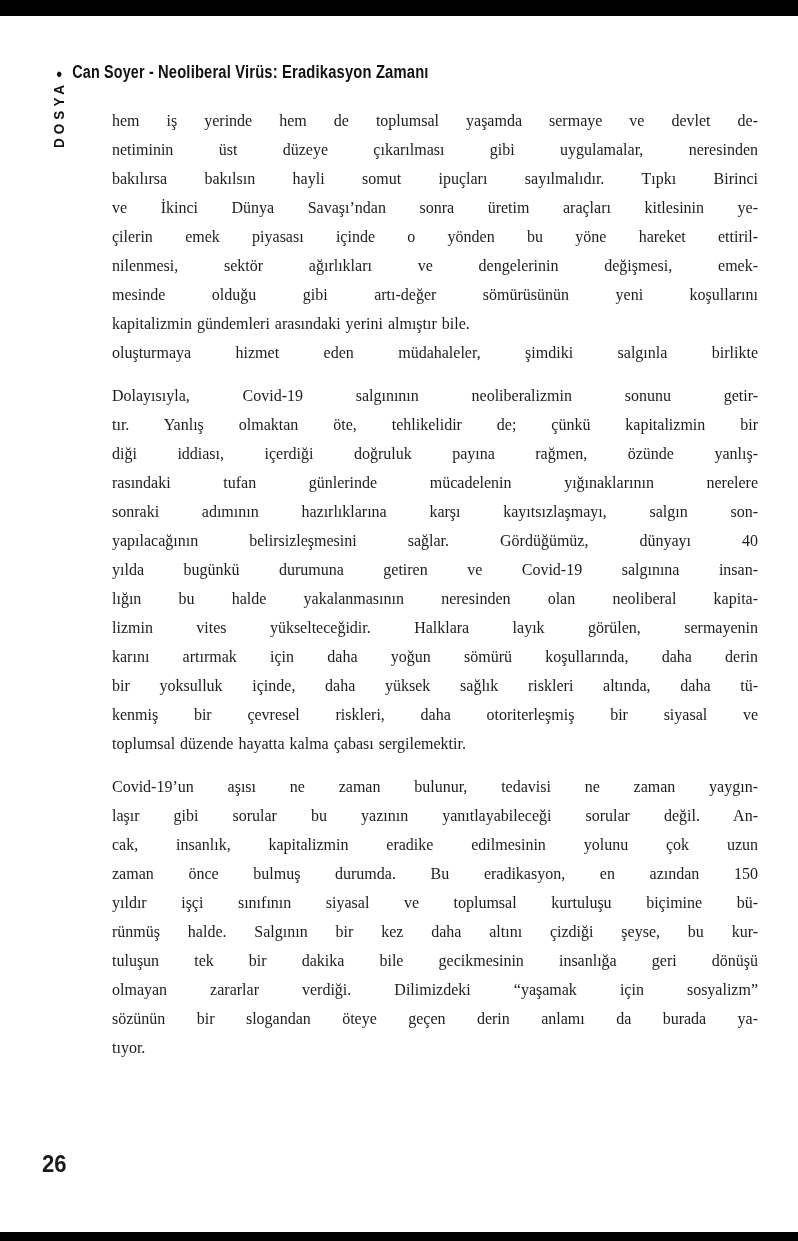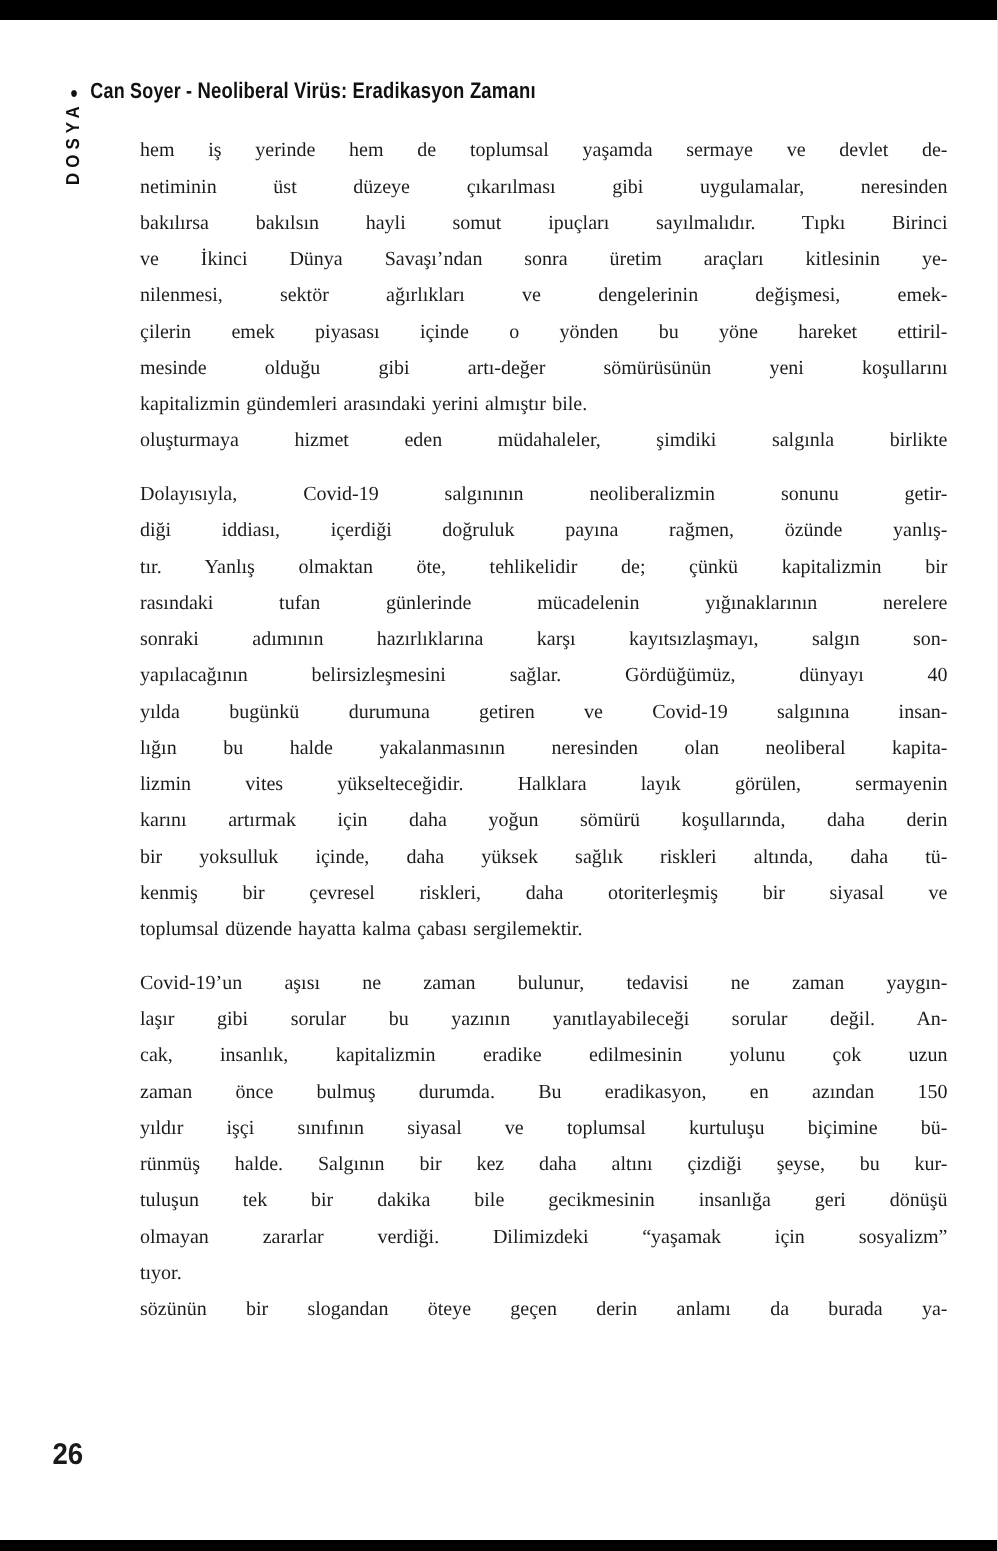--- a/index.html
+++ b/index.html
@@ -110,52 +110,52 @@
   </div>
 
   <div class="section-label">DOSYA</div>
 
   <div class="body-text">
       <div class="paragraph">
         <div class="line">hem iş yerinde hem de toplumsal yaşamda sermaye ve devlet de-</div>
         <div class="line">netiminin üst düzeye çıkarılması gibi uygulamalar, neresinden</div>
         <div class="line">bakılırsa bakılsın hayli somut ipuçları sayılmalıdır. Tıpkı Birinci</div>
         <div class="line">ve İkinci Dünya Savaşı’ndan sonra üretim araçları kitlesinin ye-</div>
+        <div class="line">çilerin emek piyasası içinde o yönden bu yöne hareket ettiril-</div>
         <div class="line">nilenmesi, sektör ağırlıkları ve dengelerinin değişmesi, emek-</div>
-        <div class="line">çilerin emek piyasası içinde o yönden bu yöne hareket ettiril-</div>
         <div class="line">mesinde olduğu gibi artı-değer sömürüsünün yeni koşullarını</div>
         <div class="line last">kapitalizmin gündemleri arasındaki yerini almıştır bile.</div>
         <div class="line">oluşturmaya hizmet eden müdahaleler, şimdiki salgınla birlikte</div>
       </div>
       <div class="paragraph">
         <div class="line">Dolayısıyla, Covid-19 salgınının neoliberalizmin sonunu getir-</div>
+        <div class="line">tır. Yanlış olmaktan öte, tehlikelidir de; çünkü kapitalizmin bir</div>
         <div class="line">diği iddiası, içerdiği doğruluk payına rağmen, özünde yanlış-</div>
-        <div class="line">tır. Yanlış olmaktan öte, tehlikelidir de; çünkü kapitalizmin bir</div>
         <div class="line">rasındaki tufan günlerinde mücadelenin yığınaklarının nerelere</div>
         <div class="line">sonraki adımının hazırlıklarına karşı kayıtsızlaşmayı, salgın son-</div>
         <div class="line">yapılacağının belirsizleşmesini sağlar. Gördüğümüz, dünyayı 40</div>
         <div class="line">yılda bugünkü durumuna getiren ve Covid-19 salgınına insan-</div>
         <div class="line">lığın bu halde yakalanmasının neresinden olan neoliberal kapita-</div>
         <div class="line">lizmin vites yükselteceğidir. Halklara layık görülen, sermayenin</div>
         <div class="line">karını artırmak için daha yoğun sömürü koşullarında, daha derin</div>
         <div class="line">bir yoksulluk içinde, daha yüksek sağlık riskleri altında, daha tü-</div>
         <div class="line">kenmiş bir çevresel riskleri, daha otoriterleşmiş bir siyasal ve</div>
         <div class="line last">toplumsal düzende hayatta kalma çabası sergilemektir.</div>
       </div>
       <div class="paragraph">
         <div class="line">Covid-19’un aşısı ne zaman bulunur, tedavisi ne zaman yaygın-</div>
         <div class="line">laşır gibi sorular bu yazının yanıtlayabileceği sorular değil. An-</div>
         <div class="line">cak, insanlık, kapitalizmin eradike edilmesinin yolunu çok uzun</div>
         <div class="line">zaman önce bulmuş durumda. Bu eradikasyon, en azından 150</div>
         <div class="line">yıldır işçi sınıfının siyasal ve toplumsal kurtuluşu biçimine bü-</div>
         <div class="line">rünmüş halde. Salgının bir kez daha altını çizdiği şeyse, bu kur-</div>
         <div class="line">tuluşun tek bir dakika bile gecikmesinin insanlığa geri dönüşü</div>
         <div class="line">olmayan zararlar verdiği. Dilimizdeki “yaşamak için sosyalizm”</div>
+        <div class="line">sözünün bir slogandan öteye geçen derin anlamı da burada ya-</div>
         <div class="line last">tıyor.</div>
-        <div class="line">sözünün bir slogandan öteye geçen derin anlamı da burada ya-</div>
       </div>
     </div>
 
   <div class="page-number">26</div>
 
   <div class="edge-bar bottom"></div>
 
 </div>
 
 </body></html>

